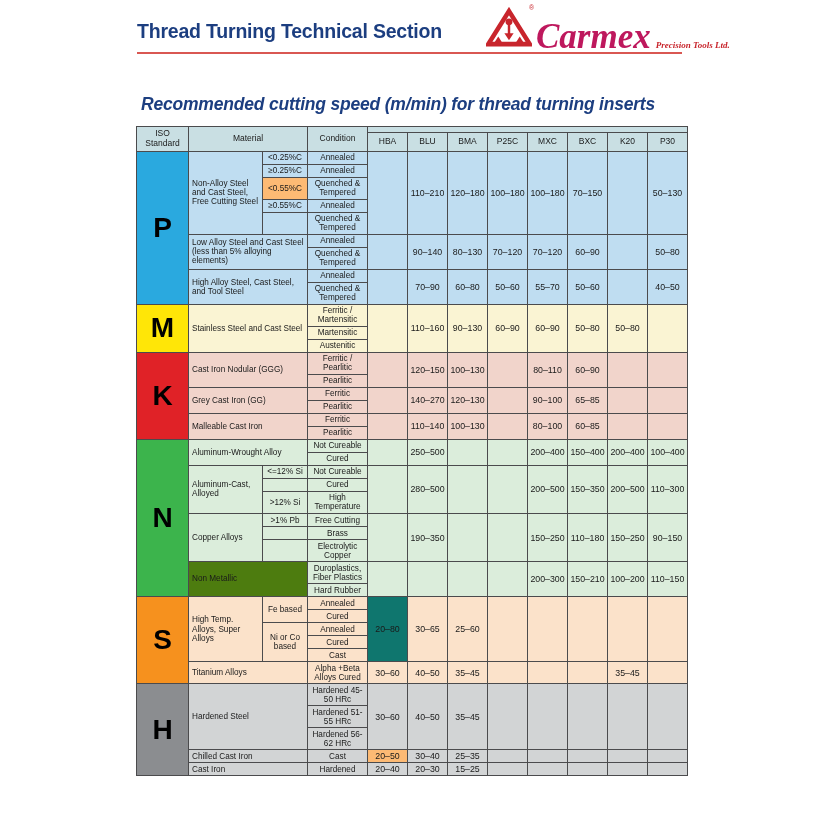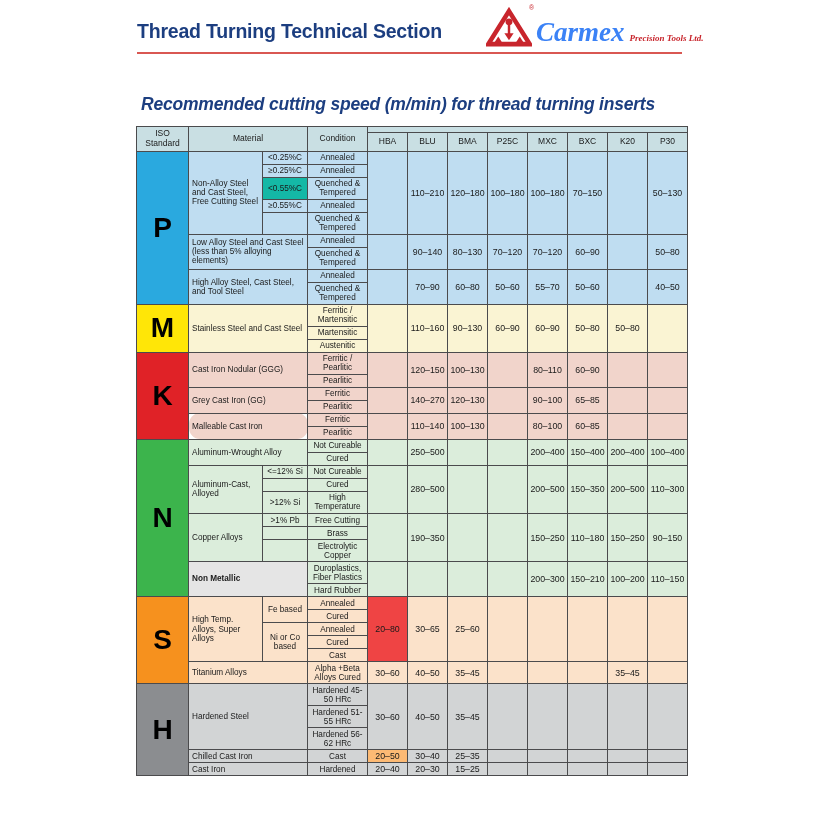--- a/index.html
+++ b/index.html
@@ -9,21 +9,21 @@
   }
   .page-title {
     position:absolute; left:137px; top:20px; margin:0;
     font-size:19.5px; font-weight:700; letter-spacing:-0.2px; color:#1C3E80;
   }
   .logo { position:absolute; left:486px; top:7px; display:flex; align-items:flex-start; }
   .logo svg { display:block; }
   .brand-line { display:flex; align-items:baseline; margin-top:12px; margin-left:4px; }
   .brand-name {
     font-family:"Liberation Serif", serif; font-style:italic; font-weight:700;
-    font-size:27px; color:#3b82f6; line-height:1;
+    font-size:35px; color:#be185d; line-height:1;
   }
   .brand-tagline {
     font-family:"Liberation Serif", serif; font-style:italic; font-weight:700;
     font-size:9px; color:#C8252C; margin-left:5px;
   }
   .reg-mark { position:absolute; left:529px; top:4px; font-size:7px; color:#C8252C; }
   .red-rule { position:absolute; left:137px; top:52px; width:545px; height:2px; background:#D95752; }
   .table-title {
     position:absolute; left:141px; top:94px; margin:0;
     font-size:17.5px; font-style:italic; font-weight:700; color:#1C3E80; letter-spacing:-0.2px;
@@ -116,21 +116,21 @@
           <td class="val" rowspan="5" style="background: rgb(191, 221, 241);">100–180</td>
           <td class="val" rowspan="5" style="background: rgb(191, 221, 241);">70–150</td>
           <td class="val" rowspan="5" style="background: rgb(191, 221, 241);"></td>
           <td class="val" rowspan="5" style="background: rgb(191, 221, 241);">50–130</td>
         </tr>
         <tr>
           <td class="spec" rowspan="1" style="background: rgb(191, 221, 241);">≥0.25%C</td>
           <td class="cond" style="background: rgb(191, 221, 241);">Annealed</td>
         </tr>
         <tr>
-          <td class="spec" rowspan="1" style="background: #14b8a6; margin-left: 40px;">&lt;0.55%C</td>
+          <td class="spec" rowspan="1" style="background: #fdba74; margin-left: 40px;">&lt;0.55%C</td>
           <td class="cond" style="background: rgb(191, 221, 241);">Quenched &amp; Tempered</td>
         </tr>
         <tr>
           <td class="spec" rowspan="1" style="background: rgb(191, 221, 241);">≥0.55%C</td>
           <td class="cond" style="background: rgb(191, 221, 241);">Annealed</td>
         </tr>
         <tr>
           <td class="spec" rowspan="1" style="background: rgb(191, 221, 241);"></td>
           <td class="cond" style="background: rgb(191, 221, 241);">Quenched &amp; Tempered</td>
         </tr>
@@ -208,21 +208,21 @@
           <td class="val" rowspan="2" style="background: rgb(241, 212, 203);"></td>
           <td class="val" rowspan="2" style="background: rgb(241, 212, 203);">90–100</td>
           <td class="val" rowspan="2" style="background: rgb(241, 212, 203);">65–85</td>
           <td class="val" rowspan="2" style="background: rgb(241, 212, 203);"></td>
           <td class="val" rowspan="2" style="background: rgb(241, 212, 203);"></td>
         </tr>
         <tr>
           <td class="cond" style="background: rgb(241, 212, 203);">Pearlitic</td>
         </tr>
         <tr>
-          <td class="mat" rowspan="2" colspan="2" style="background: rgb(241, 212, 203); border-radius: 11px;">Malleable Cast Iron</td>
+          <td class="mat" rowspan="2" colspan="2" style="background: rgb(241, 212, 203);">Malleable Cast Iron</td>
           <td class="cond" style="background: rgb(241, 212, 203);">Ferritic</td>
           <td class="val" rowspan="2" style="background: rgb(241, 212, 203);"></td>
           <td class="val" rowspan="2" style="background: rgb(241, 212, 203);">110–140</td>
           <td class="val" rowspan="2" style="background: rgb(241, 212, 203);">100–130</td>
           <td class="val" rowspan="2" style="background: rgb(241, 212, 203);"></td>
           <td class="val" rowspan="2" style="background: rgb(241, 212, 203);">80–100</td>
           <td class="val" rowspan="2" style="background: rgb(241, 212, 203);">60–85</td>
           <td class="val" rowspan="2" style="background: rgb(241, 212, 203);"></td>
           <td class="val" rowspan="2" style="background: rgb(241, 212, 203);"></td>
         </tr>
@@ -281,40 +281,40 @@
         </tr>
         <tr>
           <td class="spec" rowspan="1" style="background: rgb(219, 237, 219);"></td>
           <td class="cond" style="background: rgb(219, 237, 219);">Brass</td>
         </tr>
         <tr>
           <td class="spec" rowspan="1" style="background: rgb(219, 237, 219);"></td>
           <td class="cond" style="background: rgb(219, 237, 219);">Electrolytic Copper</td>
         </tr>
         <tr>
-          <td class="mat" rowspan="2" colspan="2" style="background: #e5e5e5; font-weight: bold;">Non Metallic</td>
+          <td class="mat" rowspan="2" colspan="2" style="background: #4d7c0f;">Non Metallic</td>
           <td class="cond" style="background: rgb(219, 237, 219);">Duroplastics, Fiber Plastics</td>
           <td class="val" rowspan="2" style="background: rgb(219, 237, 219);"></td>
           <td class="val" rowspan="2" style="background: rgb(219, 237, 219);"></td>
           <td class="val" rowspan="2" style="background: rgb(219, 237, 219);"></td>
           <td class="val" rowspan="2" style="background: rgb(219, 237, 219);"></td>
           <td class="val" rowspan="2" style="background: rgb(219, 237, 219);">200–300</td>
           <td class="val" rowspan="2" style="background: rgb(219, 237, 219);">150–210</td>
           <td class="val" rowspan="2" style="background: rgb(219, 237, 219);">100–200</td>
           <td class="val" rowspan="2" style="background: rgb(219, 237, 219);">110–150</td>
         </tr>
         <tr>
           <td class="cond" style="background: rgb(219, 237, 219);">Hard Rubber</td>
         </tr>
         <tr>
           <td class="letter" rowspan="6" style="background: rgb(246, 145, 30);">S</td>
           <td class="mat" rowspan="5" style="background: rgb(251, 226, 202);">High Temp. Alloys, Super Alloys</td>
           <td class="spec" rowspan="2" style="background: rgb(251, 226, 202);">Fe based</td>
           <td class="cond" style="background: rgb(251, 226, 202);">Annealed</td>
-          <td class="val" rowspan="5" style="background: #ef4444;">20–80</td>
+          <td class="val" rowspan="5" style="background: #0f766e;">20–80</td>
           <td class="val" rowspan="5" style="background: rgb(251, 226, 202);">30–65</td>
           <td class="val" rowspan="5" style="background: rgb(251, 226, 202);">25–60</td>
           <td class="val" rowspan="5" style="background: rgb(251, 226, 202);"></td>
           <td class="val" rowspan="5" style="background: rgb(251, 226, 202);"></td>
           <td class="val" rowspan="5" style="background: rgb(251, 226, 202);"></td>
           <td class="val" rowspan="5" style="background: rgb(251, 226, 202);"></td>
           <td class="val" rowspan="5" style="background: rgb(251, 226, 202);"></td>
         </tr>
         <tr>
           <td class="cond" style="background: rgb(251, 226, 202);">Cured</td>

